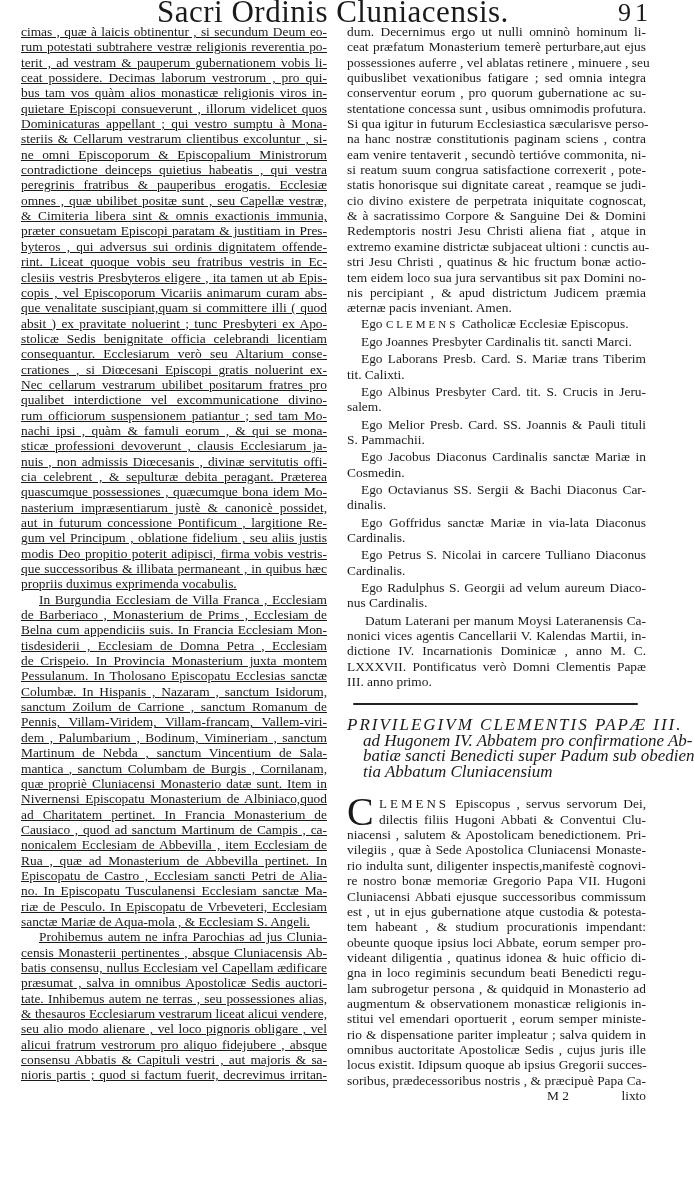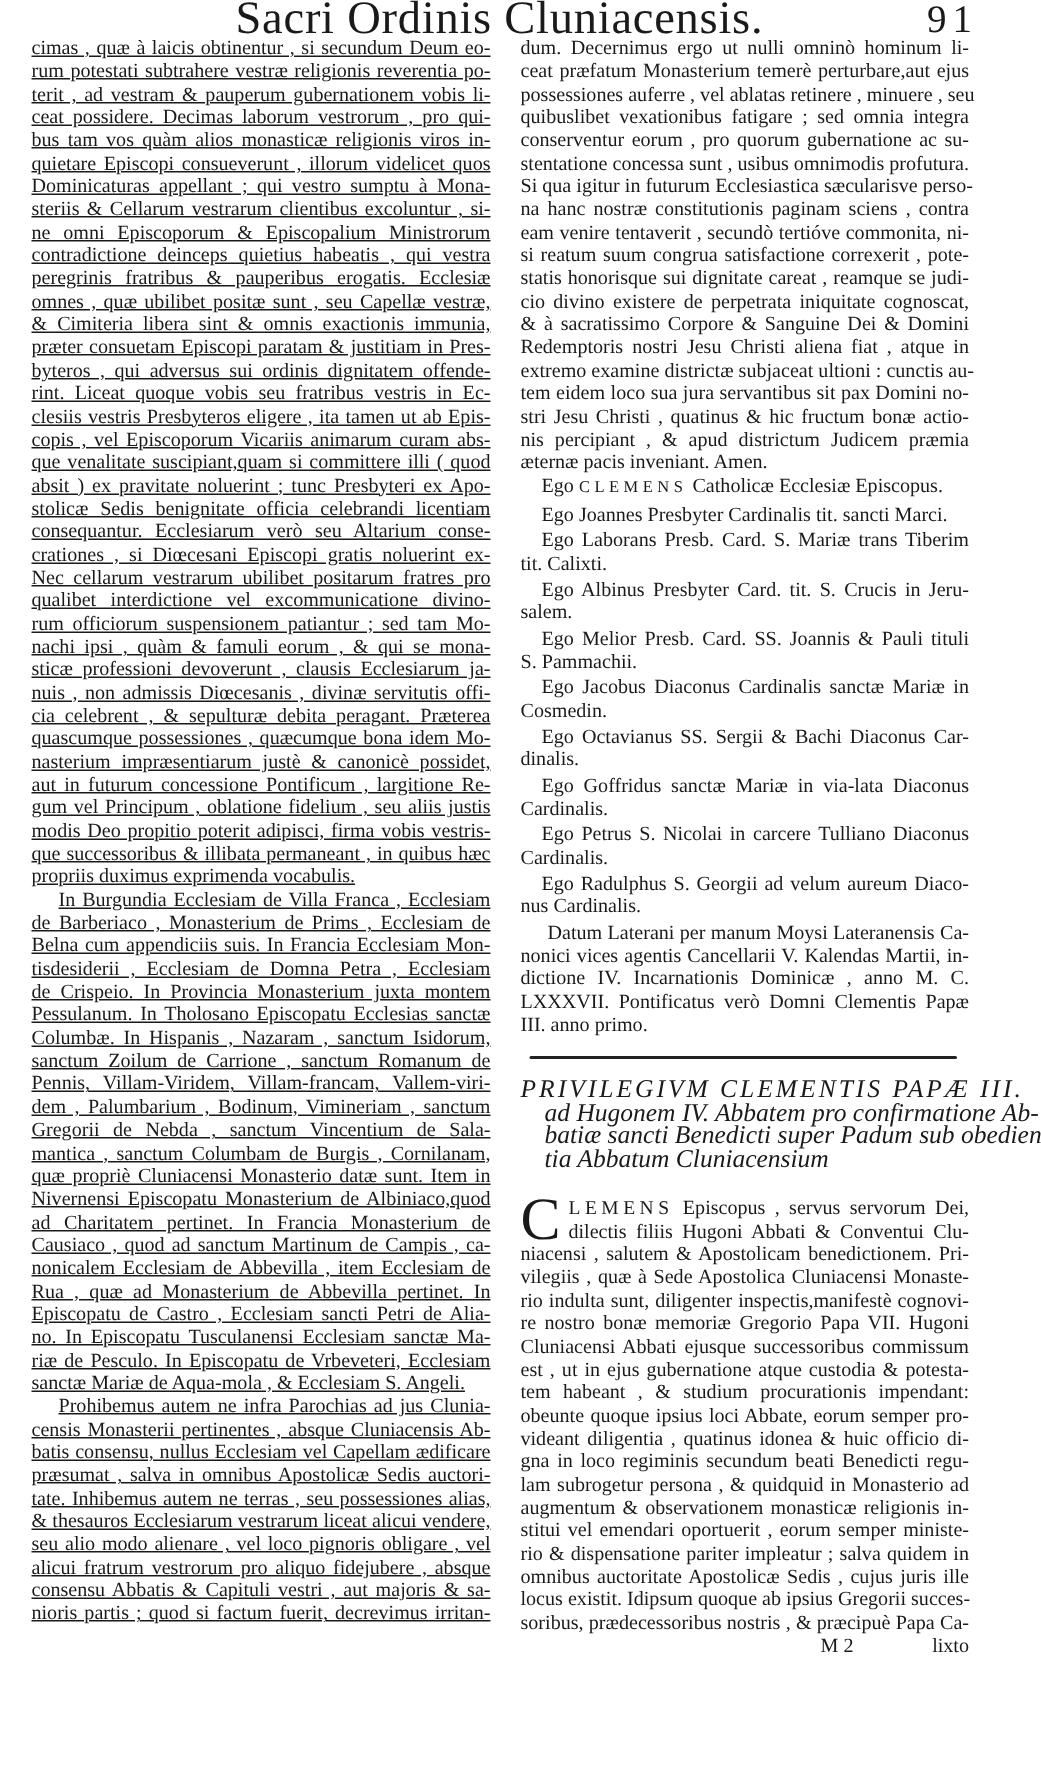--- a/index.html
+++ b/index.html
@@ -83,21 +83,21 @@
     <span class="line indent">In Burgundia Ecclesiam de Villa Franca , Ecclesiam</span>
     <span class="line">de Barberiaco , Monasterium de Prims , Ecclesiam de</span>
     <span class="line">Belna cum appendiciis suis. In Francia Ecclesiam Mon-</span>
     <span class="line">tisdesiderii , Ecclesiam de Domna Petra , Ecclesiam</span>
     <span class="line">de Crispeio. In Provincia Monasterium juxta montem</span>
     <span class="line">Pessulanum. In Tholosano Episcopatu Ecclesias sanctæ</span>
     <span class="line">Columbæ. In Hispanis , Nazaram , sanctum Isidorum,</span>
     <span class="line">sanctum Zoilum de Carrione , sanctum Romanum de</span>
     <span class="line">Pennis, Villam-Viridem, Villam-francam, Vallem-viri-</span>
     <span class="line">dem , Palumbarium , Bodinum, Vimineriam , sanctum</span>
-    <span class="line">Gregorii de Nebda , sanctum Vincentium de Sala-</span>
+    <span class="line">Martinum de Nebda , sanctum Vincentium de Sala-</span>
     <span class="line">mantica , sanctum Columbam de Burgis , Cornilanam,</span>
     <span class="line">quæ propriè Cluniacensi Monasterio datæ sunt. Item in</span>
     <span class="line">Nivernensi Episcopatu Monasterium de Albiniaco,quod</span>
     <span class="line">ad Charitatem pertinet. In Francia Monasterium de</span>
     <span class="line">Causiaco , quod ad sanctum Martinum de Campis , ca-</span>
     <span class="line">nonicalem Ecclesiam de Abbevilla , item Ecclesiam de</span>
     <span class="line">Rua , quæ ad Monasterium de Abbevilla pertinet. In</span>
     <span class="line">Episcopatu de Castro , Ecclesiam sancti Petri de Alia-</span>
     <span class="line">no. In Episcopatu Tusculanensi Ecclesiam sanctæ Ma-</span>
     <span class="line">riæ de Pesculo. In Episcopatu de Vrbeveteri, Ecclesiam</span>
@@ -127,22 +127,22 @@
     <span class="line">stentatione concessa sunt , usibus omnimodis profutura.</span>
     <span class="line">Si qua igitur in futurum Ecclesiastica sæcularisve perso-</span>
     <span class="line">na hanc nostræ constitutionis paginam sciens , contra</span>
     <span class="line">eam venire tentaverit , secundò tertióve commonita, ni-</span>
     <span class="line">si reatum suum congrua satisfactione correxerit , pote-</span>
     <span class="line">statis honorisque sui dignitate careat , reamque se judi-</span>
     <span class="line">cio divino existere de perpetrata iniquitate cognoscat,</span>
     <span class="line">&amp; à sacratissimo Corpore &amp; Sanguine Dei &amp; Domini</span>
     <span class="line">Redemptoris nostri Jesu Christi aliena fiat , atque in</span>
     <span class="line">extremo examine districtæ subjaceat ultioni : cunctis au-</span>
+    <span class="line">stri Jesu Christi , quatinus &amp; hic fructum bonæ actio-</span>
     <span class="line">tem eidem loco sua jura servantibus sit pax Domini no-</span>
-    <span class="line">stri Jesu Christi , quatinus &amp; hic fructum bonæ actio-</span>
     <span class="line">nis percipiant , &amp; apud districtum Judicem præmia</span>
     <span class="line last">æternæ pacis inveniant. Amen.</span>
   </div>
 
   <div>
     <span class="sig single">
       <span>Ego</span>
       <span class="sc">CLEMENS</span>
       <span>Catholicæ Ecclesiæ Episcopus.</span>
     </span>

